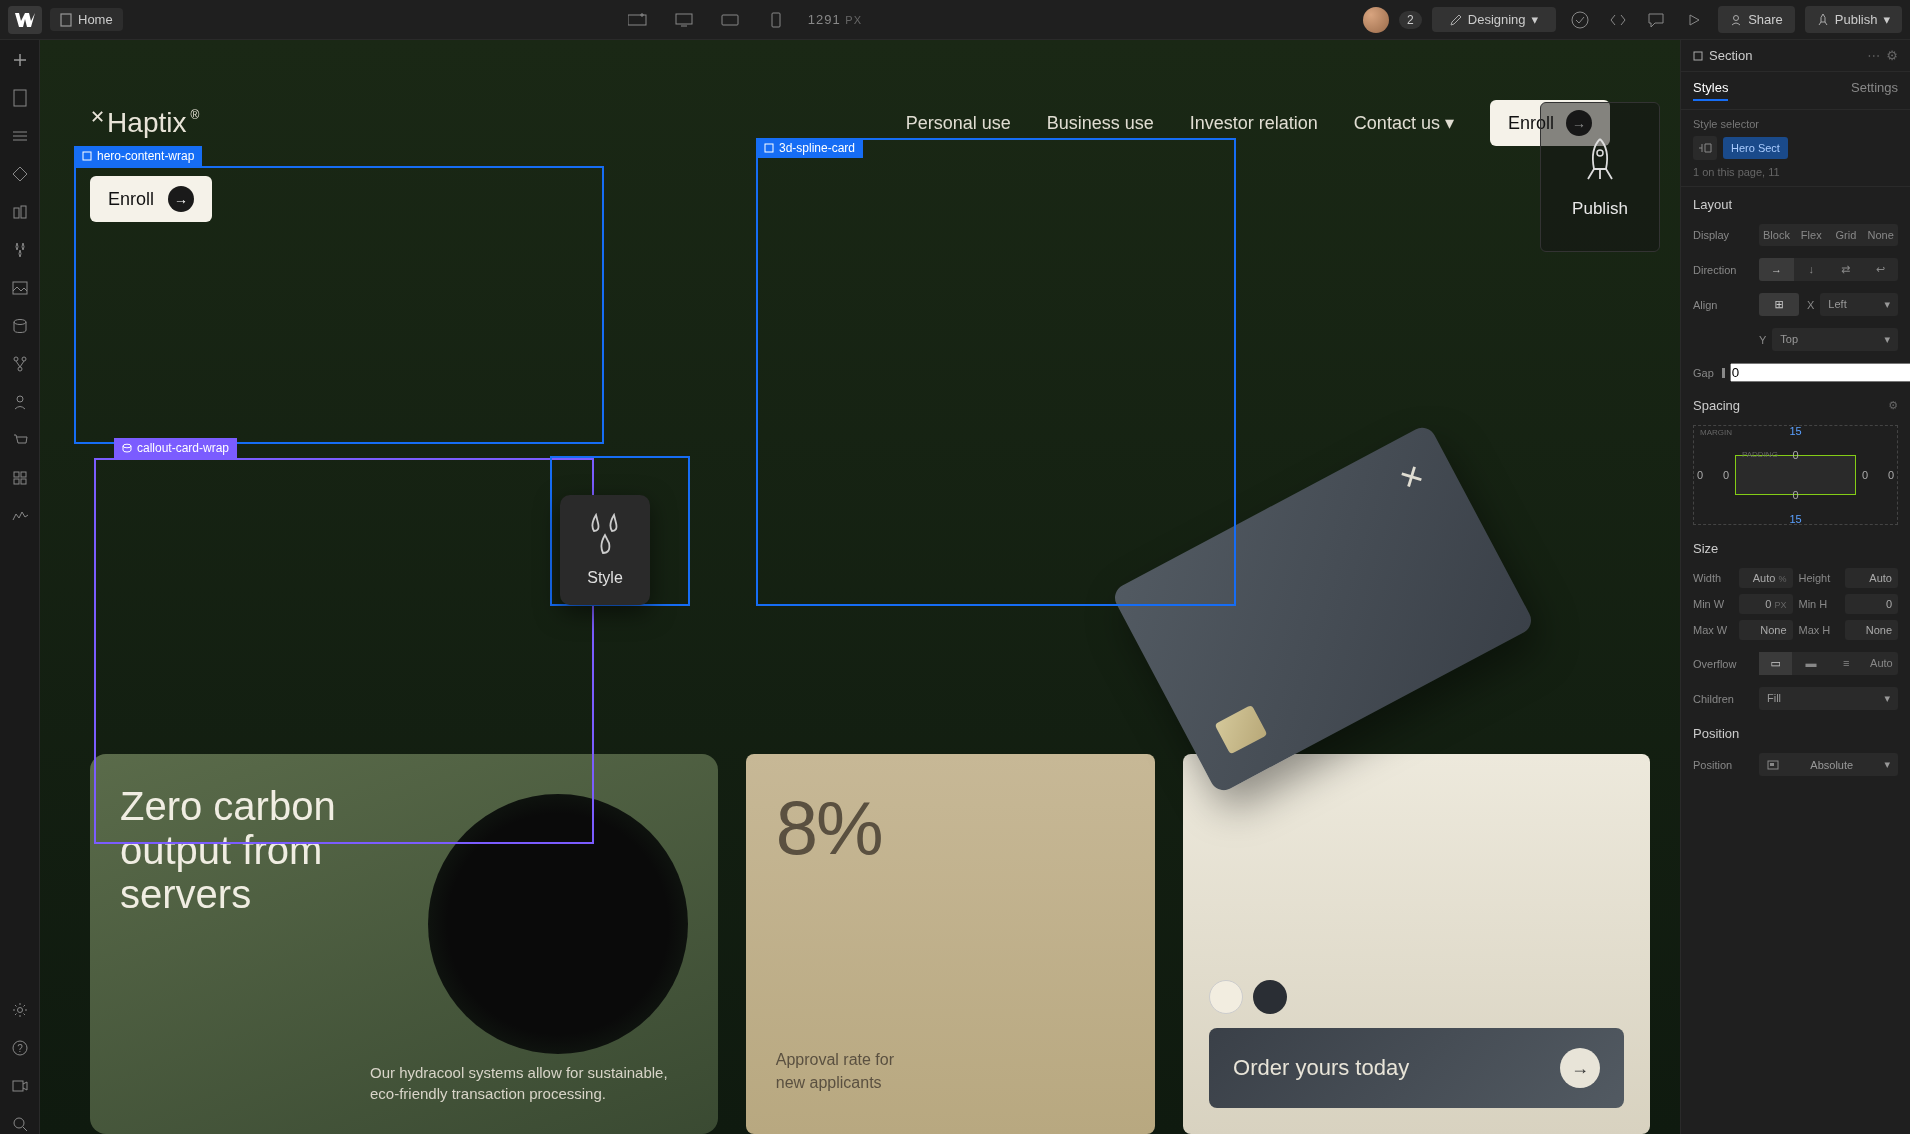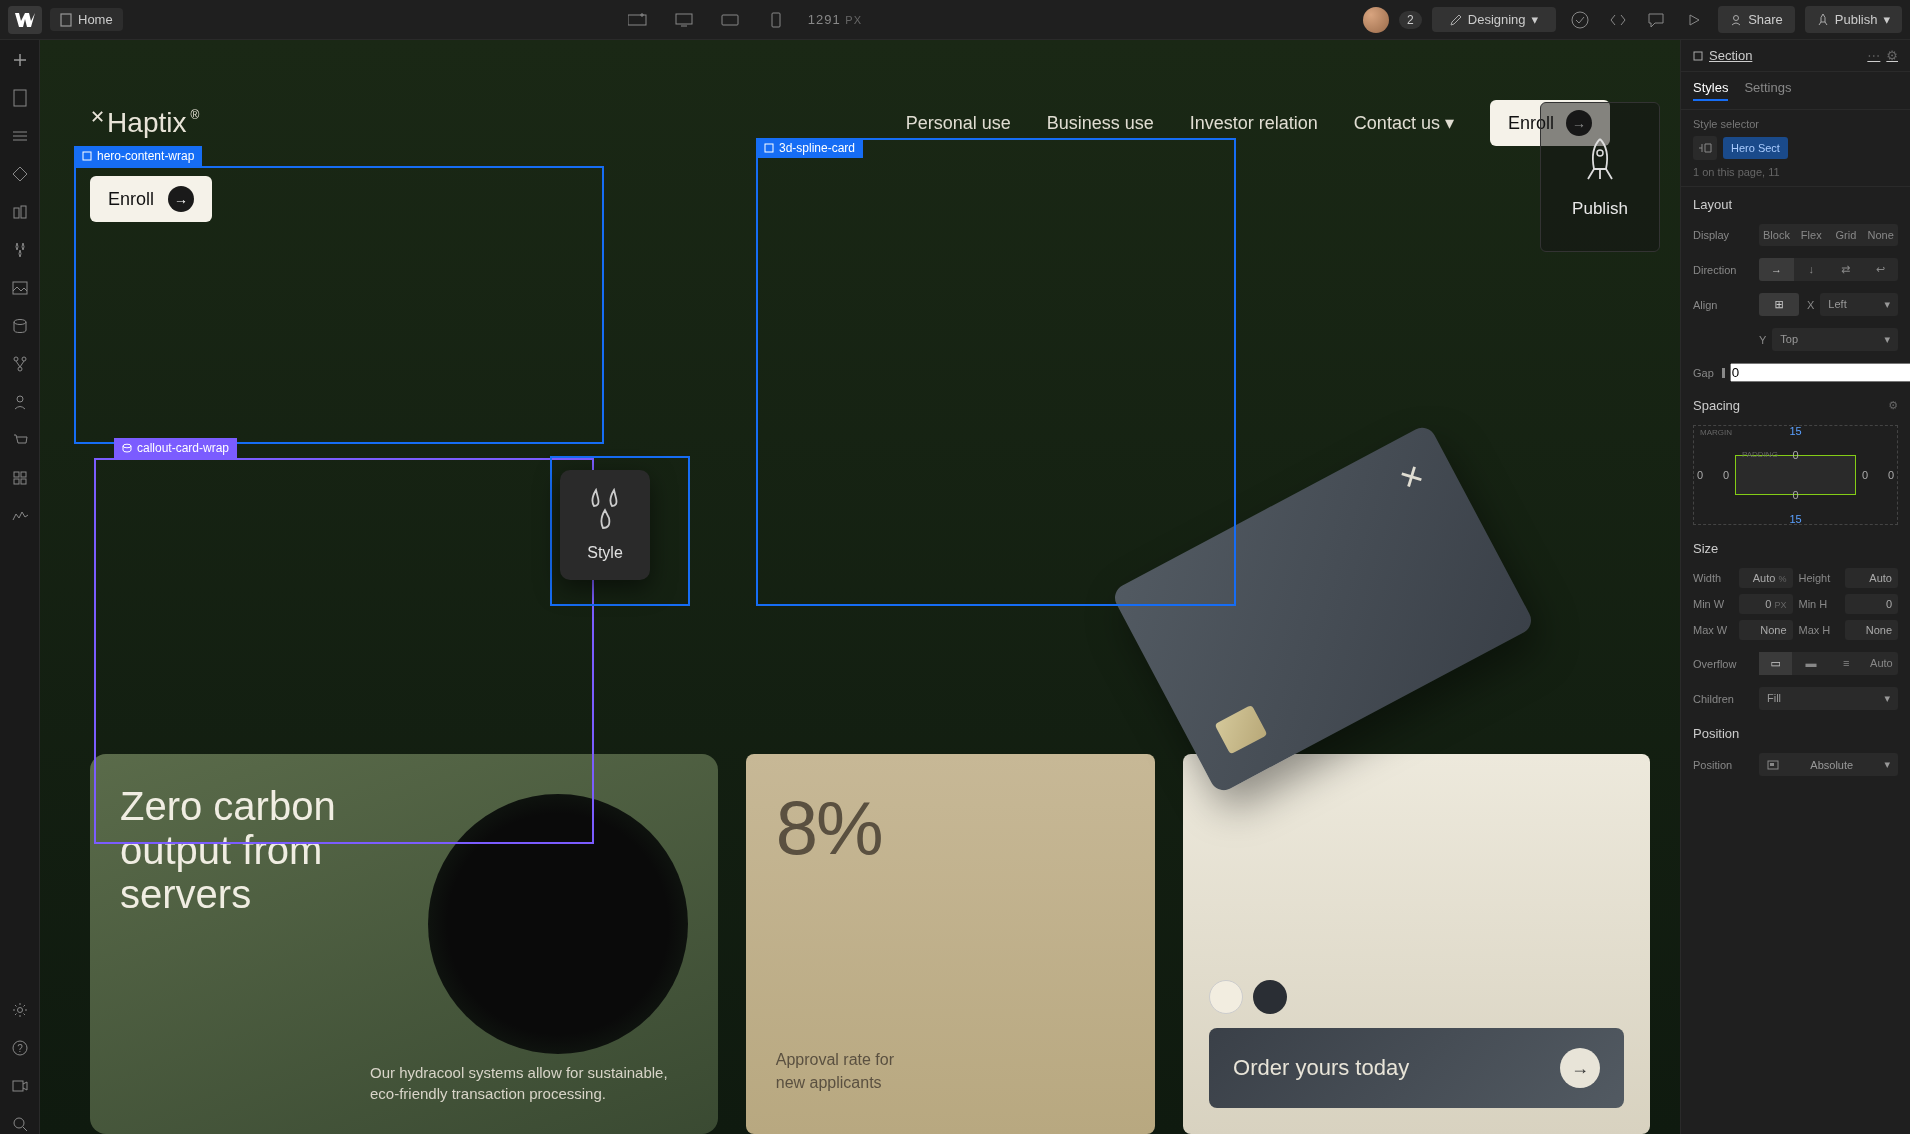--- a/index.html
+++ b/index.html
@@ -69,34 +69,34 @@
 .credit-card .chip { position: absolute; bottom: 30px; left: 30px; width: 42px; height: 34px; background: linear-gradient(135deg, #d4c89a, #b8a878); border-radius: 4px; }
 .credit-card .brand-mark { position: absolute; top: 24px; right: 28px; color: #e0ddd2; font-size: 28px; }
 .swatches { display: flex; gap: 10px; margin-top: 200px; }
 .swatch { width: 34px; height: 34px; border-radius: 50%; }
 .swatch.light { background: #f2ede0; border: 1px solid #ccc; }
 .swatch.dark { background: #2a2e34; }
 .order-bar { margin-top: auto; background: linear-gradient(135deg, #3a4048, #525a62); border-radius: 8px; padding: 20px 24px; display: flex; align-items: center; justify-content: space-between; color: #e8e4d8; font-size: 22px; }
 .order-bar .arr-c { width: 40px; height: 40px; background: #e8e4d8; border-radius: 50%; display: flex; align-items: center; justify-content: center; color: #333; font-size: 18px; }
 
 
-.style-popover { position: absolute; background: #2a2a2a; border-radius: 10px; padding: 18px 24px; display: flex; flex-direction: column; align-items: center; gap: 10px; box-shadow: 0 8px 24px rgba(0,0,0,0.5); }
+.style-popover { position: absolute; background: #2a2a2a; border-radius: 10px; padding: 18px 24px; display: flex; flex-direction: column; align-items: center; gap: 10px; box-shadow: 0 8px 24px rgba(0,0,0,0.5); margin-top: 25px; }
 .style-popover .drops { display: flex; gap: 4px; }
 .style-popover .label { color: #e0e0e0; font-size: 16px; }
 
 
 .publish-popover { position: absolute; top: 62px; right: 20px; width: 120px; height: 150px; background: rgba(20,20,20,0.5); border: 1px solid #333; border-radius: 6px; display: flex; flex-direction: column; align-items: center; justify-content: center; gap: 14px; z-index: 50; }
 .publish-popover .rocket { color: #ddd; }
 .publish-popover .label { color: #e8e8e8; font-size: 17px; }
 
 
 .right-panel { width: 230px; background: #1f1f1f; border-left: 1px solid #2a2a2a; font-size: 12px; color: #999; position: relative; overflow-y: auto; }
 .rp-section { border-bottom: 1px solid #2a2a2a; padding: 8px 12px; }
-.rp-head { display: flex; align-items: center; gap: 6px; font-size: 13px; color: #ccc; text-decoration: underline; }
-.rp-tabs { display: flex; gap: 16px; padding: 8px 12px; border-bottom: 1px solid #2a2a2a; }
+.rp-head { display: flex; align-items: center; gap: 6px; font-size: 13px; color: #ccc; }
+.rp-tabs { display: flex; gap: 16px; padding: 8px 12px; border-bottom: 1px solid #2a2a2a; justify-content: space-between; }
 .rp-tabs .tab { color: #888; font-size: 13px; }
 .rp-tabs .tab.active { color: #fff; border-bottom: 2px solid #166df5; padding-bottom: 4px; }
 .rp-label { font-size: 11px; color: #777; margin-bottom: 6px; }
 .selector-row { display: flex; gap: 6px; align-items: center; }
 .selector-btn { width: 24px; height: 24px; background: #2a2a2a; border-radius: 3px; display: flex; align-items: center; justify-content: center; }
 .selector-pill { background: #1a4a8a; color: #aaccff; padding: 5px 8px; border-radius: 3px; font-size: 11px; }
 .rp-hint { font-size: 11px; color: #666; margin-top: 6px; }
 
 .rp-group-title { font-size: 13px; color: #ccc; padding: 10px 12px 6px; }
 .rp-row { display: flex; align-items: center; padding: 6px 12px; gap: 8px; }

